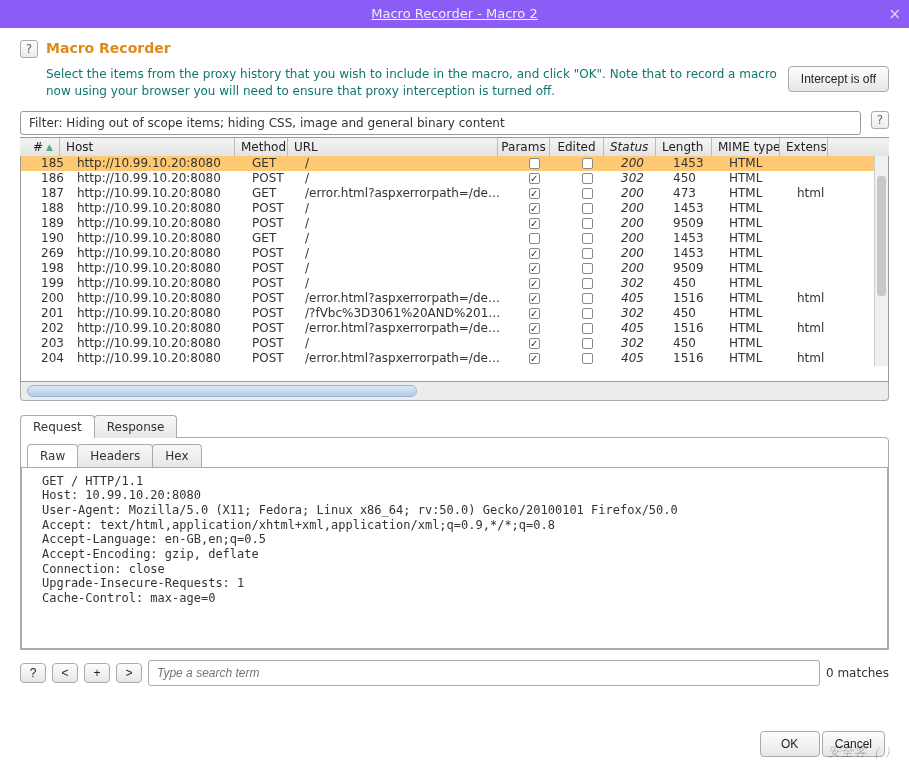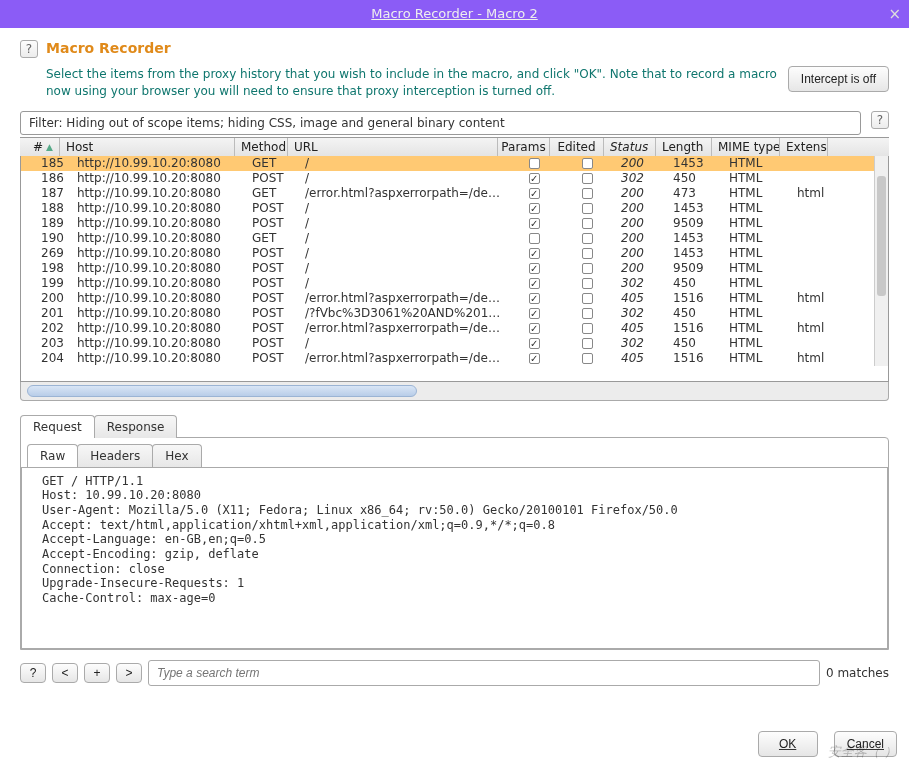--- a/index.html
+++ b/index.html
@@ -41,21 +41,21 @@
 .scroll-h-thumb { position: absolute; left: 6px; top: 3px; height: 12px; width: 390px; background: linear-gradient(#d9e6f6,#b8cde8); border: 1px solid #9bb4d4; border-radius: 7px; }
 .tabs { display: flex; gap: 0; margin-top: 14px; }
 .tab { border: 1px solid #aaa; border-bottom: none; border-radius: 4px 4px 0 0; padding: 4px 12px; background: linear-gradient(#f7f7f7,#e7e7e7); font-size: 12px; cursor: pointer; margin-right: -1px; }
 .tab.active { background: #fff; position: relative; z-index: 2; }
 .tab-body { border: 1px solid #aaa; border-radius: 0 4px 0 0; padding: 6px 0 0 0; margin-top: -1px; }
 .subtabs { display: flex; padding-left: 6px; }
 .raw-box { border: 1px solid #aaa; margin: 0 0 0 0; height: 182px; padding: 6px 20px; font-family: "DejaVu Sans Mono", Menlo, Consolas, monospace; font-size: 12px; color: #333; line-height: 1.22; white-space: pre; overflow: hidden; position: relative; background: #fff; }
 .search-row { display: flex; align-items: center; gap: 6px; margin-top: 10px; }
 .search-input { flex: 1; border: 1px solid #aaa; border-radius: 3px; padding: 5px 8px; font-size: 12px; color: #a16207; font-style: italic; background: #fff; }
 .matches { font-size: 12px; color: #333; }
-.footer { position: absolute; bottom: 10px; right: 12px; display: flex; gap: 16px; text-decoration: underline; }
+.footer { position: absolute; bottom: 10px; right: 24px; display: flex; gap: 2px; }
 .footer .btn { min-width: 60px; }
 .watermark { position: absolute; right: 12px; bottom: 6px; color: rgba(0,0,0,0.25); font-size: 13px; font-style: italic; pointer-events: none; }
 </style>
 </head>
 <body>
 
 <div class="titlebar">
   <span>Macro Recorder - Macro 2</span>
   <span class="close-x">×</span>
 </div>

